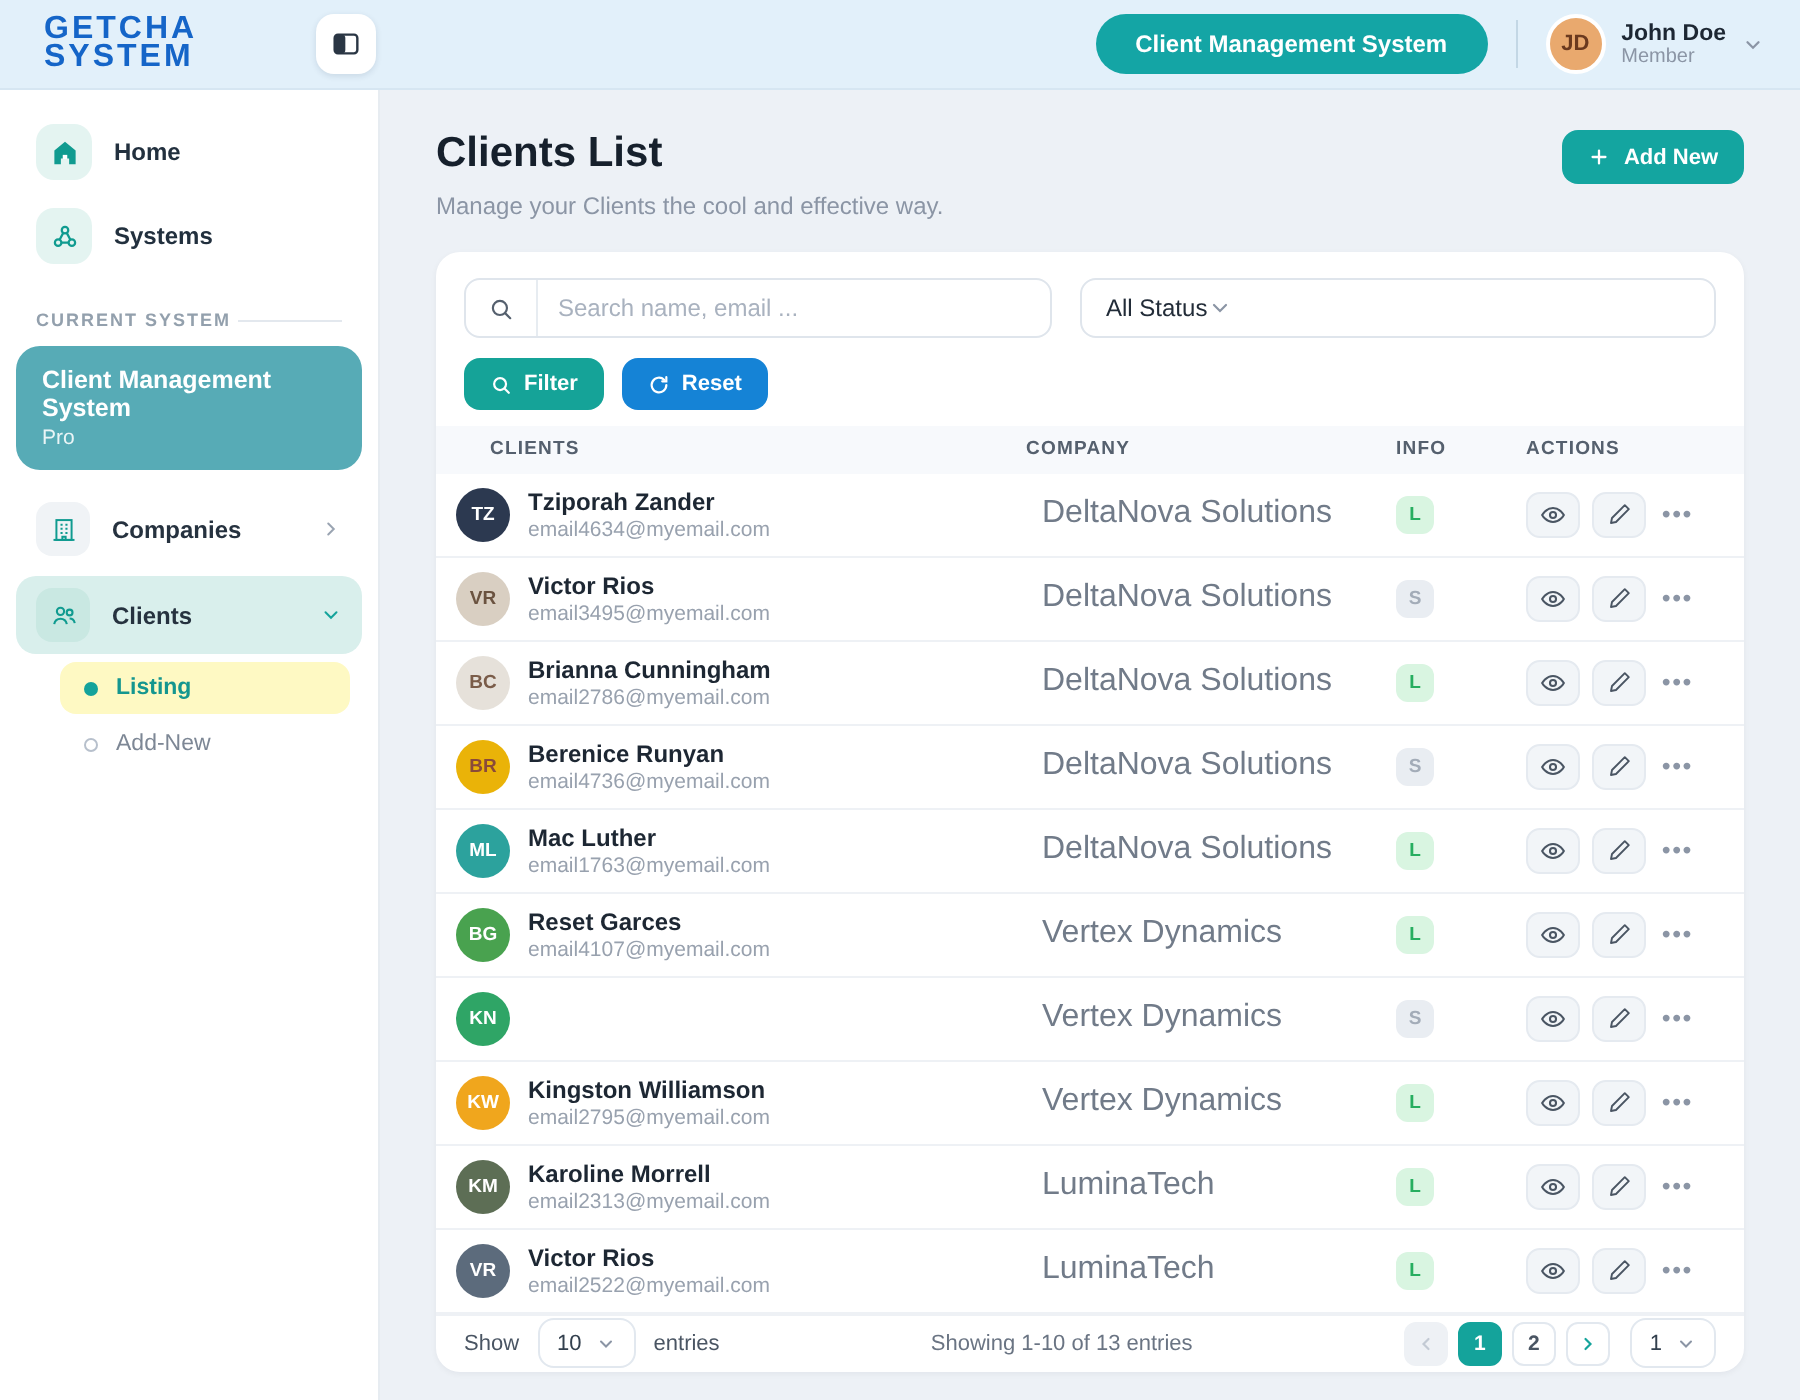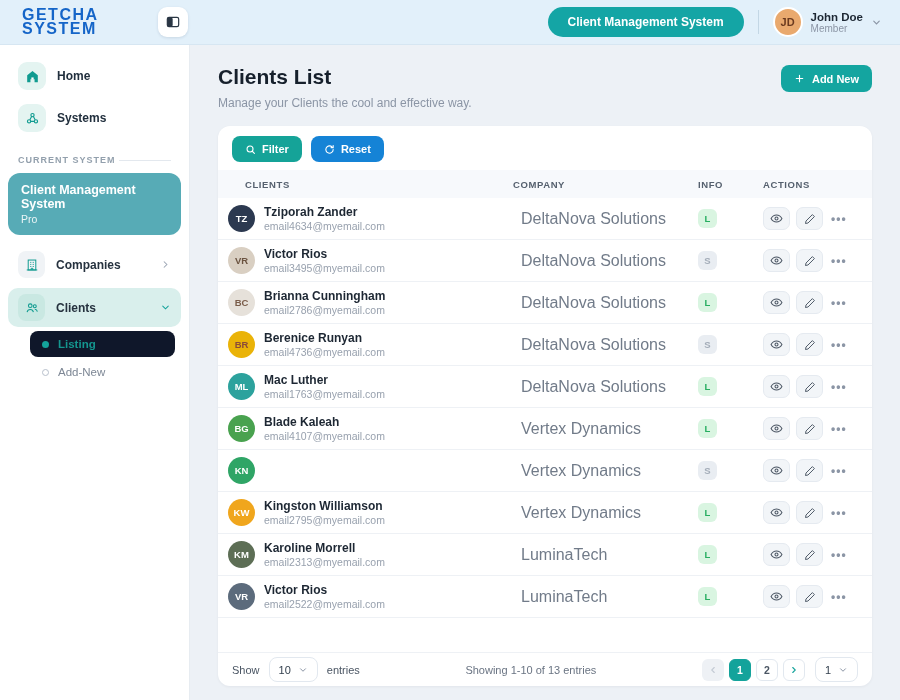--- a/index.html
+++ b/index.html
@@ -37,21 +37,21 @@
 
   .menu-item { display:flex; align-items:center; gap:11px; margin:4px 8px; padding:6px 10px; border-radius:10px; cursor:pointer; }
   .menu-item.active { background:#d9efec; }
   .menu-ic { width:27px; height:27px; border-radius:8px; background:#f0f3f6; display:flex; align-items:center; justify-content:center; flex-shrink:0; }
   .menu-item.active .menu-ic { background:#c9e8e2; }
   .menu-label { font-size:12px; font-weight:700; color:#26323f; }
   .menu-chev { margin-left:auto; display:flex; }
 
   .submenu { margin:2px 14px 0 30px; }
   .sub-item { display:flex; align-items:center; gap:9px; padding:7px 12px; border-radius:8px; cursor:pointer; margin-bottom:2px; }
-  .sub-item.active { background:#0f172a; }
+  .sub-item.active { background:#fef9c3; }
   .dot { width:7px; height:7px; border-radius:50%; flex-shrink:0; }
   .dot.filled { background:#14a39b; }
   .dot.open { background:#fff; border:1.5px solid #b7c0cc; }
   .sub-label { font-size:11.5px; font-weight:700; }
   .sub-item.active .sub-label { color:#14968f; }
   .sub-item:not(.active) .sub-label { color:#7d8795; font-weight:400; }
 
   
   .main { flex:1; padding:0 28px; }
   .page-head { display:flex; align-items:flex-start; margin-top:20px; }
@@ -228,20 +228,39 @@
         <span style="display:flex">
           <svg width="11" height="11" viewBox="0 0 24 24" fill="none" stroke="#fff" stroke-width="2.5" stroke-linecap="round">
               <path d="M12 5v14M5 12h14"></path>
             </svg>
         </span>
         <span>Add New</span>
       </button>
     </div>
 
     <section class="card">
+      <div class="filter-row">
+        <div class="search-box">
+          <span class="search-ic-cell">
+            <svg width="13" height="13" viewBox="0 0 24 24" fill="none" stroke="#55606e" stroke-width="2" stroke-linecap="round">
+                <circle cx="11" cy="11" r="6.5"></circle>
+                <path d="M15.8 15.8L20.5 20.5"></path>
+              </svg>
+          </span>
+          <input class="search-input" placeholder="Search name, email ..." style="">
+        </div>
+        <div class="status-select">
+          <span>All Status</span>
+          <span style="display:flex">
+            <svg width="12" height="12" viewBox="0 0 24 24" fill="none" stroke="#8b95a5" stroke-width="2.2" stroke-linecap="round">
+                <path d="M6 9l6 6 6-6"></path>
+              </svg>
+          </span>
+        </div>
+      </div>
 
       <div class="btns-row">
         <button class="btn-sm btn-filter">
           <span style="display:flex">
             <svg width="11" height="11" viewBox="0 0 24 24" fill="none" stroke="#fff" stroke-width="2.4" stroke-linecap="round">
                 <circle cx="11" cy="11" r="6.5"></circle>
                 <path d="M15.8 15.8L20.5 20.5"></path>
               </svg>
           </span>
           <span>Filter</span>
@@ -417,21 +436,21 @@
                   </svg>
                 </span>
               </button>
               <button class="dots-btn">•••</button>
             </div>
           </div>
           <div class="grid trow">
             <div class="client-cell">
               <span class="row-avatar" style="background:#49a24f;color:#ffffff">BG</span>
               <span>
-                <div class="row-name">Blade Kaleah</div>
+                <div class="row-name">Reset Garces</div>
                 <div class="row-email">email4107@myemail.com</div>
               </span>
             </div>
             <div class="row-company">Vertex Dynamics</div>
             <div>
               <span class="badge b-green">L</span>
             </div>
             <div class="actions-cell">
               <button class="act-btn">
                 <span style="display:flex">

